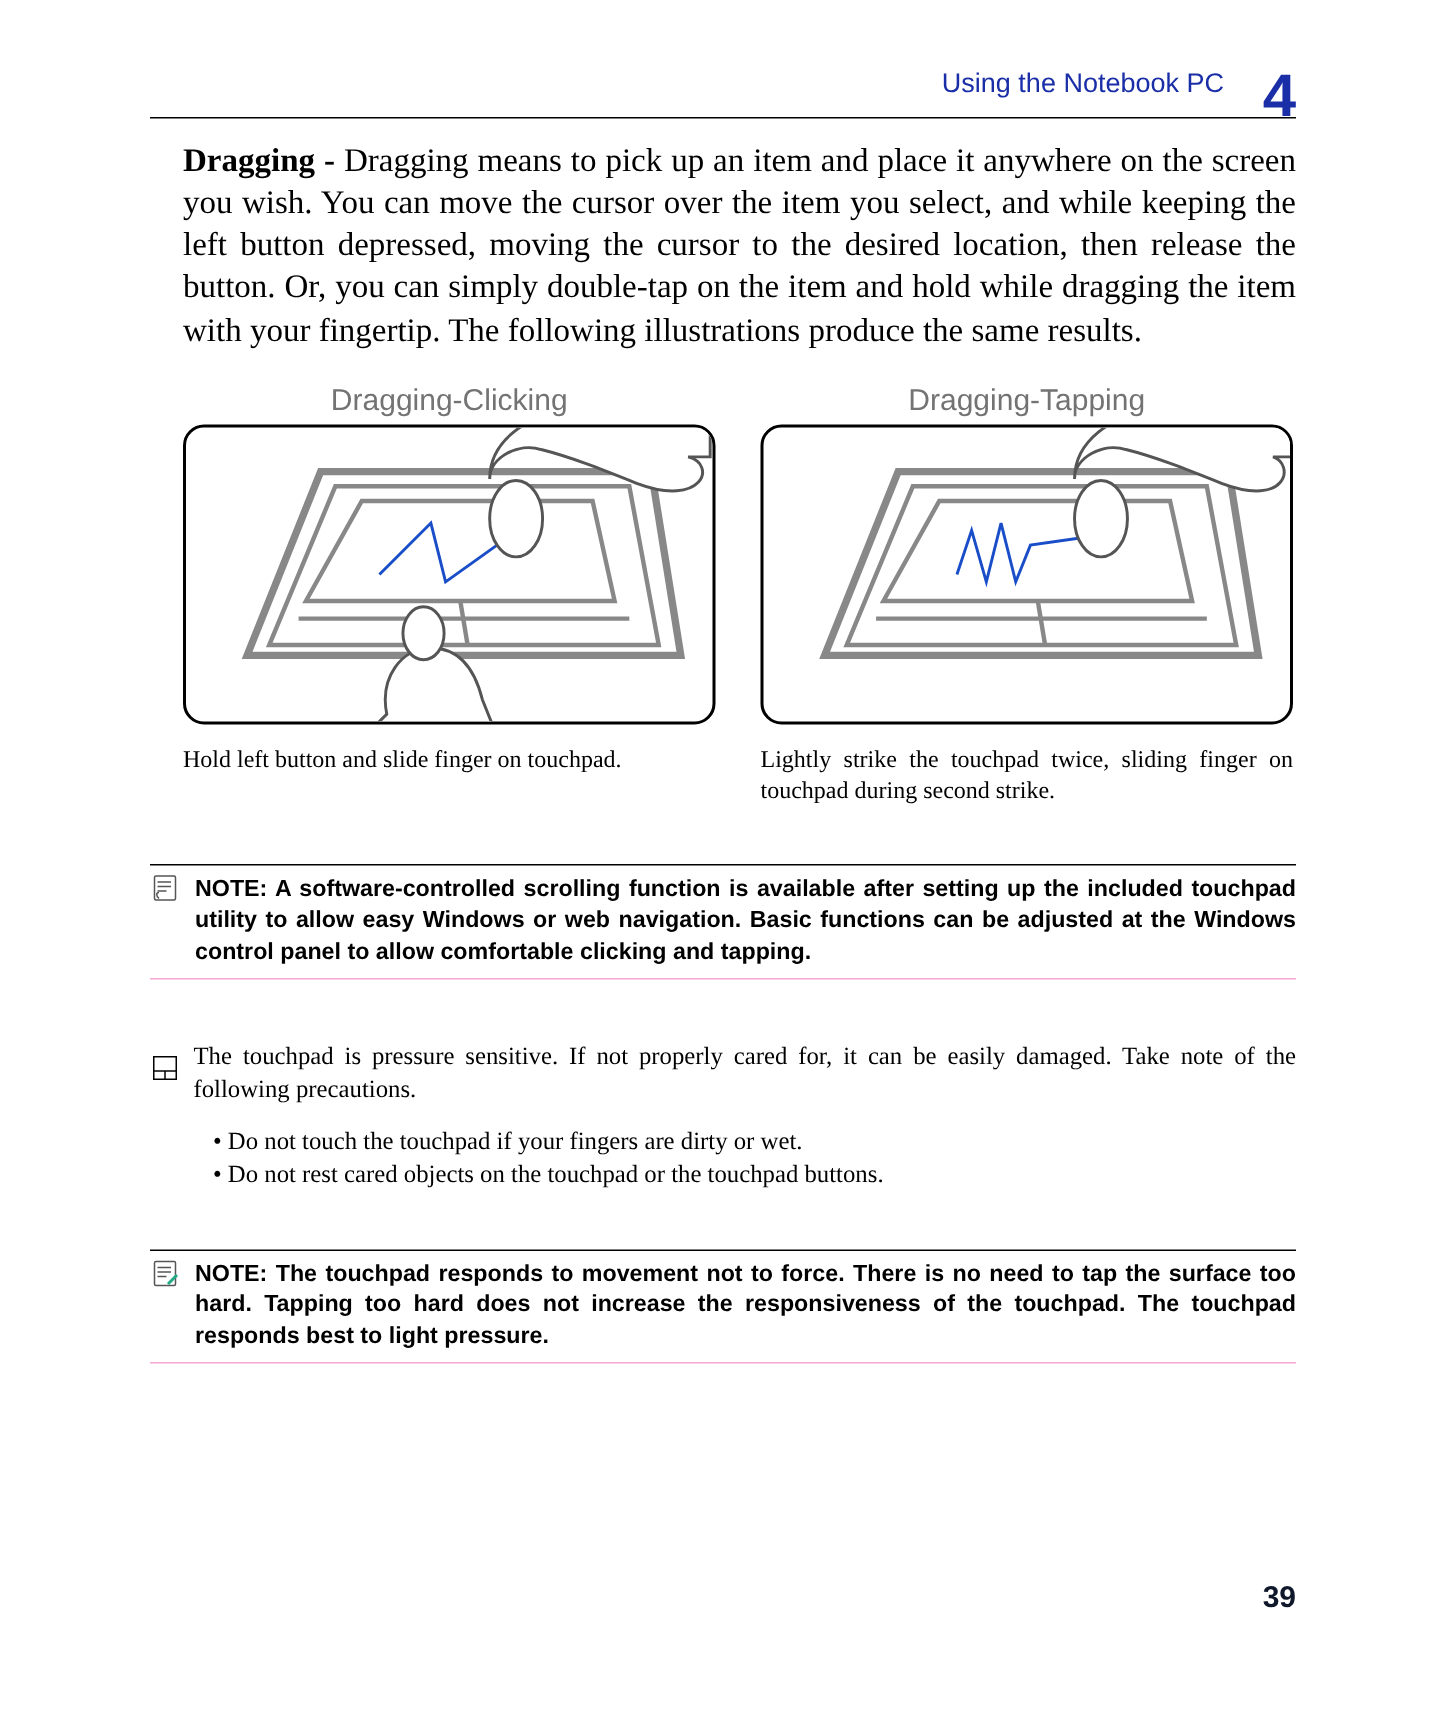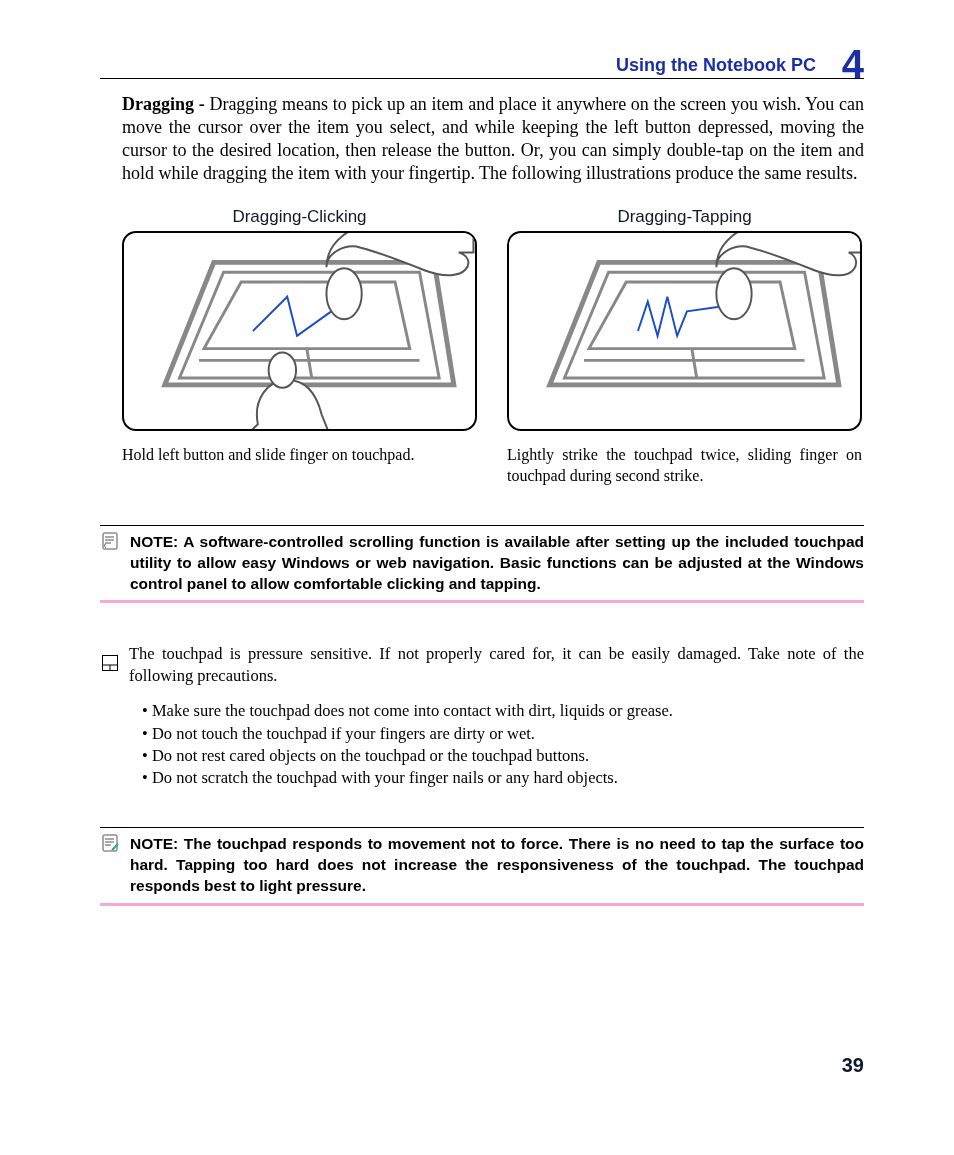--- a/index.html
+++ b/index.html
@@ -19,78 +19,78 @@
   .header {
     text-align: right;
     border-bottom: 1px solid #000;
     padding-bottom: 0;
     margin-bottom: 14px;
     position: relative;
     height: 38px;
   }
   .header-title {
     font-family: Arial, Helvetica, sans-serif;
-    font-weight: bold;
+    font-weight: normal;
     color: #1a2ea8;
     font-size: 18px;
     position: absolute;
     right: 48px;
-    bottom: 2px;
+    bottom: 12px;
   }
   .header-num {
     font-family: Arial, Helvetica, sans-serif;
     font-weight: 800;
     color: #1a2ea8;
     font-size: 40px;
     position: absolute;
     right: 0;
     bottom: -6px;
     line-height: 1;
   }
   .body-para {
-    font-size: 18px;
+    font-size: 22px;
     line-height: 1.28;
     text-align: justify;
     margin: 2px 0 22px 22px;
   }
   .bold { font-weight: bold; }
   .figrow {
     display: flex;
     gap: 30px;
     margin-left: 22px;
     margin-bottom: 10px;
   }
   .figcol {
     width: 355px;
   }
   .figlabel {
     font-family: Arial, Helvetica, sans-serif;
-    font-size: 17px;
+    font-size: 20px;
     text-align: center;
     margin-bottom: 4px;
-    color: #0f172a;
+    color: #737373;
   }
   .figbox {
     border: 2px solid #000;
     border-radius: 14px;
     height: 200px;
     box-sizing: border-box;
     position: relative;
     overflow: hidden;
     background: #fff;
   }
   .figcap {
     font-size: 16px;
     margin-top: 14px;
     line-height: 1.3;
     text-align: justify;
   }
   .note-block {
     border-top: 1px solid #000;
-    border-bottom: 3px solid #f9a8d4;
+    border-bottom: 1px solid #f9a8d4;
     padding: 6px 0 6px 30px;
     margin: 38px 0 40px 0;
     position: relative;
     font-family: Arial, Helvetica, sans-serif;
     font-weight: bold;
     font-size: 15.5px;
     line-height: 1.35;
     text-align: justify;
   }
   .note-icon {
@@ -221,24 +221,22 @@
           <rect x="0.5" y="0.5" width="15" height="15" fill="none" stroke="#000"></rect>
           <line x1="0.5" y1="10" x2="15.5" y2="10" stroke="#000"></line>
           <line x1="8" y1="10" x2="8" y2="15.5" stroke="#000"></line>
         </svg>
     </span>
   </h2>
 
   <p class="section-para">The touchpad is pressure sensitive. If not properly cared for, it can be easily damaged. Take note of the following precautions.</p>
 
   <ul class="precautions">
-    <li>Make sure the touchpad does not come into contact with dirt, liquids or grease.</li>
     <li>Do not touch the touchpad if your fingers are dirty or wet.</li>
     <li>Do not rest cared objects on the touchpad or the touchpad buttons.</li>
-    <li>Do not scratch the touchpad with your finger nails or any hard objects.</li>
   </ul>
 
   <div class="note-block" style="">
     <span class="note-icon">
       <svg viewBox="0 0 18 18">
           <rect x="1" y="1" width="14" height="16" rx="1" fill="#fff" stroke="#555"></rect>
           <path d="M3 5 L12 5 M3 8 L12 8 M3 11 L9 11" stroke="#555" stroke-width="1"></path>
           <path d="M10 16 L16 10" stroke="#2a8" stroke-width="2"></path>
         </svg>
     </span>

